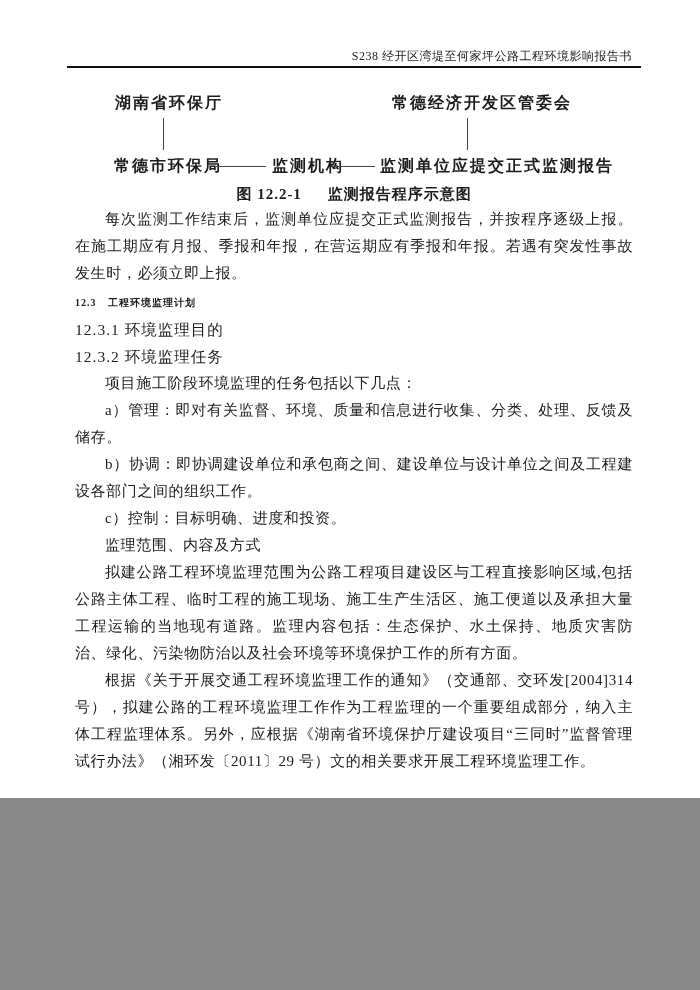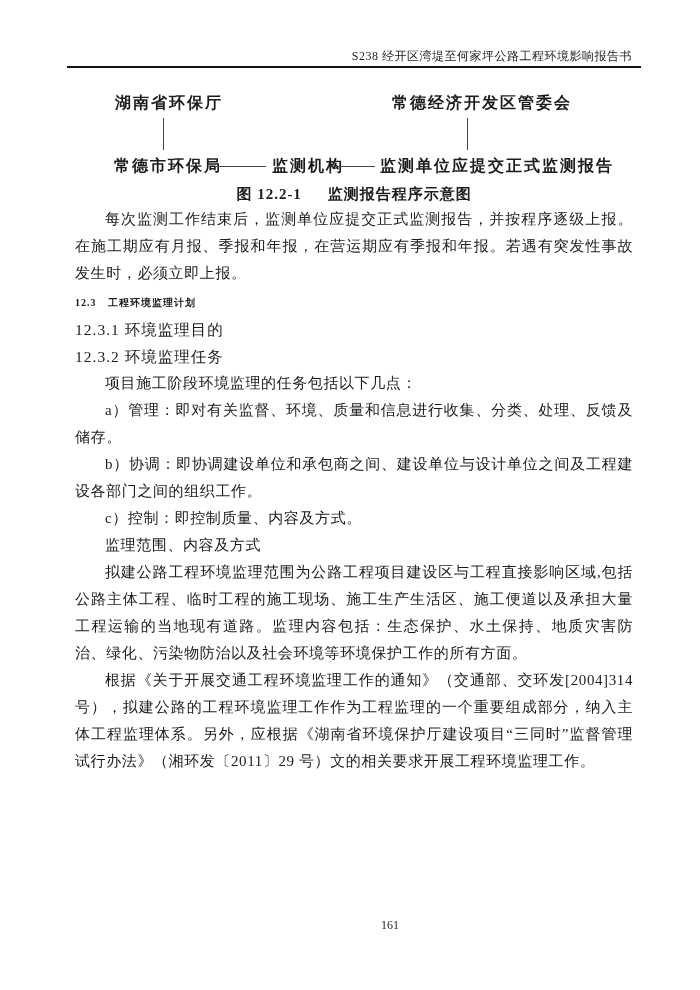--- a/index.html
+++ b/index.html
@@ -1,20 +1,20 @@
 <!DOCTYPE html>
 <html><head>
 <meta charset="utf-8">
 <style>
   * { margin: 0; padding: 0; box-sizing: border-box; }
   html, body { background: #888; }
   .page {
     position: relative;
     width: 700px;
-    height: 990px;
+    height: 798px;
     margin: 0 auto;
     background: #ffffff;
     font-family: "Liberation Serif", "DejaVu Serif", serif;
     color: #1c1c1c;
     overflow: hidden;
   }
   
   .header-text {
     position: absolute;
     top: 48px;
@@ -152,21 +152,21 @@
     </div>
 
     <div class="h-sub">12.3.1 环境监理目的</div>
 
 
     <div class="h-sub">12.3.2 环境监理任务</div>
 
     <p>项目施工阶段环境监理的任务包括以下几点：</p>
     <p>a）管理：即对有关监督、环境、质量和信息进行收集、分类、处理、反馈及储存。</p>
     <p>b）协调：即协调建设单位和承包商之间、建设单位与设计单位之间及工程建设各部门之间的组织工作。</p>
-    <p>c）控制：即控制质量、内容及方式。</p>
+    <p>c）控制：目标明确、进度和投资。</p>
 
     <div class="standalone">监理范围、内容及方式</div>
 
     <p>拟建公路工程环境监理范围为公路工程项目建设区与工程直接影响区域,包括公路主体工程、临时工程的施工现场、施工生产生活区、施工便道以及承担大量工程运输的当地现有道路。监理内容包括：生态保护、水土保持、地质灾害防治、绿化、污染物防治以及社会环境等环境保护工作的所有方面。</p>
     <p>根据《关于开展交通工程环境监理工作的通知》（交通部、交环发[2004]314 号），拟建公路的工程环境监理工作作为工程监理的一个重要组成部分，纳入主体工程监理体系。另外，应根据《湖南省环境保护厅建设项目“三同时”监督管理试行办法》（湘环发〔2011〕29 号）文的相关要求开展工程环境监理工作。</p>
   </div>
 
   <div class="page-number">161</div>
 
 </div>

